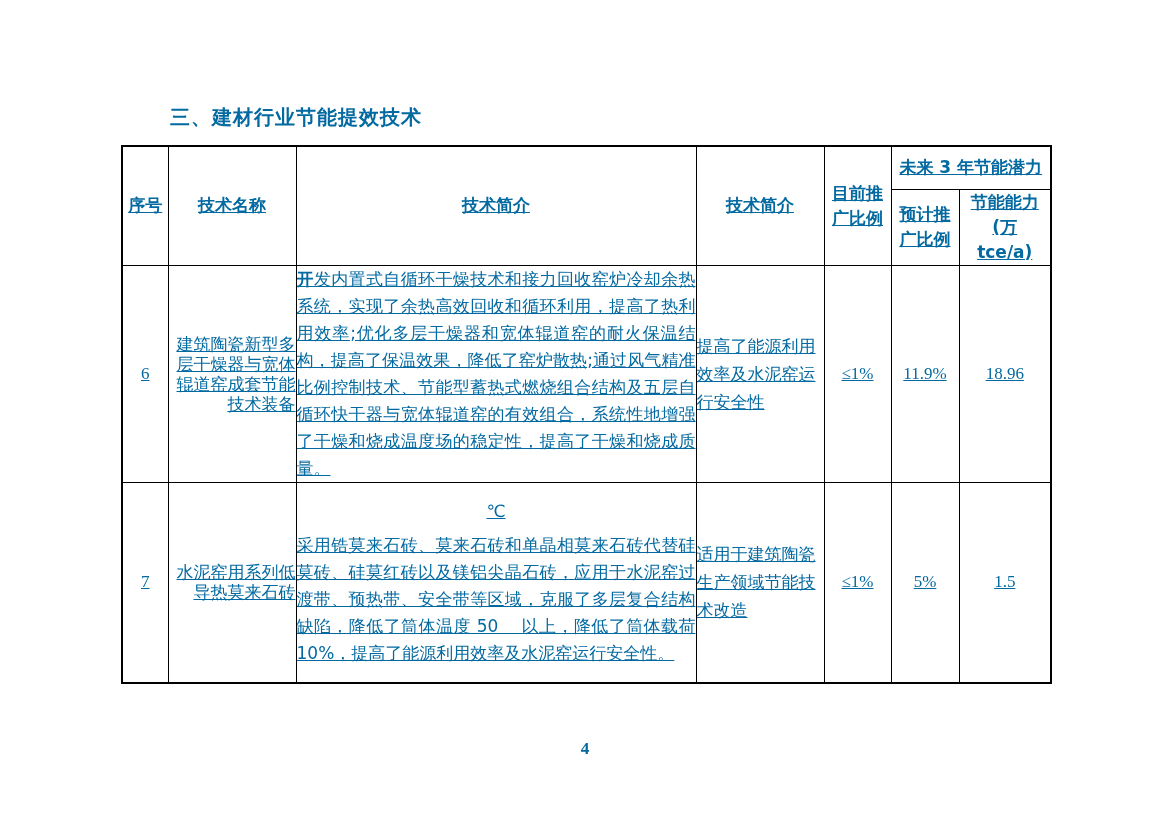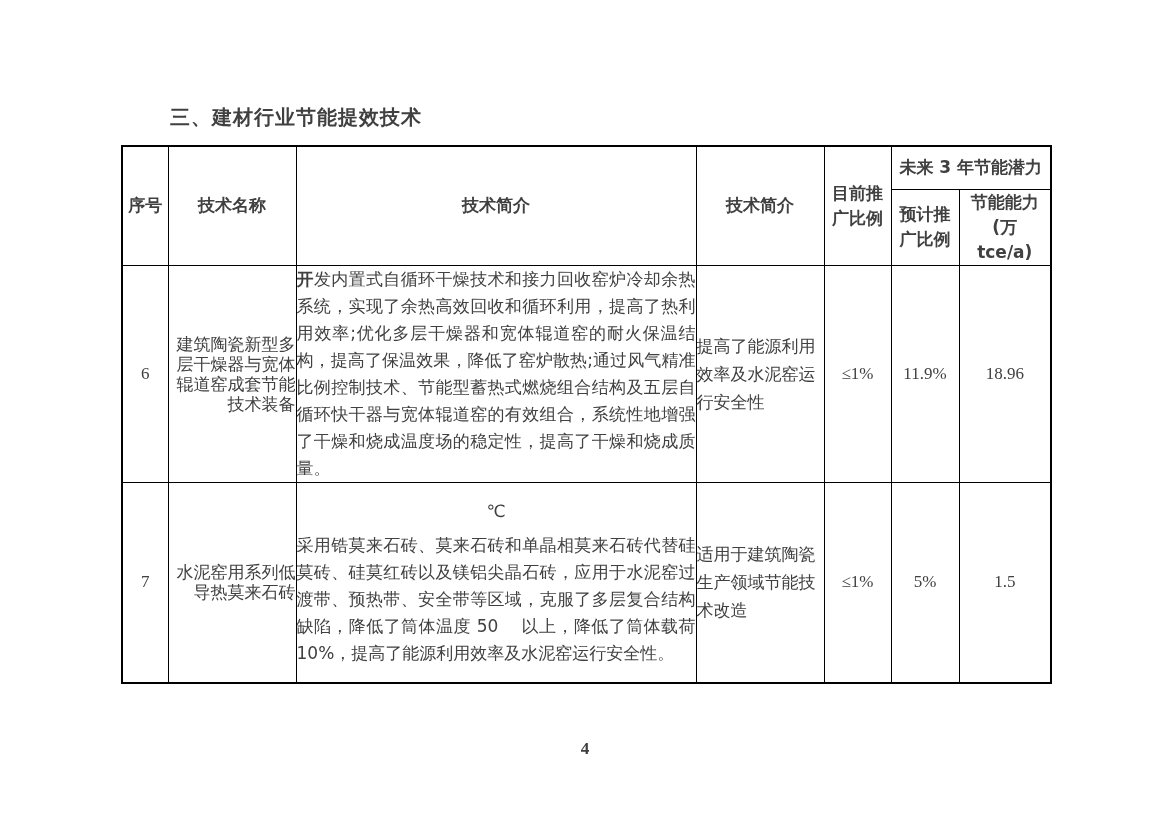--- a/index.html
+++ b/index.html
@@ -1,20 +1,20 @@
 <!DOCTYPE html>
 <html><head>
 <meta charset="utf-8">
 <style>
   html,body { margin:0; padding:0; background:#fff; }
   .page {
     position:relative;
     width:1170px; height:827px;
     background:#ffffff;
-    color:#404040;
+    color:#0369a1;
     font-family:"DejaVu Sans", sans-serif;
     overflow:hidden;
   }
   .doc-title {
     position:absolute;
     left:170px; top:102px;
     font-size:20px;
     font-weight:bold;
     letter-spacing:1px;
     line-height:30px;
@@ -26,20 +26,21 @@
     border-collapse:collapse;
     table-layout:fixed;
     border:2px solid #000;
   }
   .tech-table th, .tech-table td {
     border:1px solid #000;
     font-size:17px;
     vertical-align:middle;
     overflow:hidden;
     padding:0;
+    text-decoration:underline;
   }
   .tech-table th {
     font-weight:bold;
     text-align:center;
     line-height:25px;
     padding:0 5px;
   }
   tr.hdr-top { height:43px; }
   tr.hdr-bottom { height:62px; }
   tr.row-6 { height:217px; }

